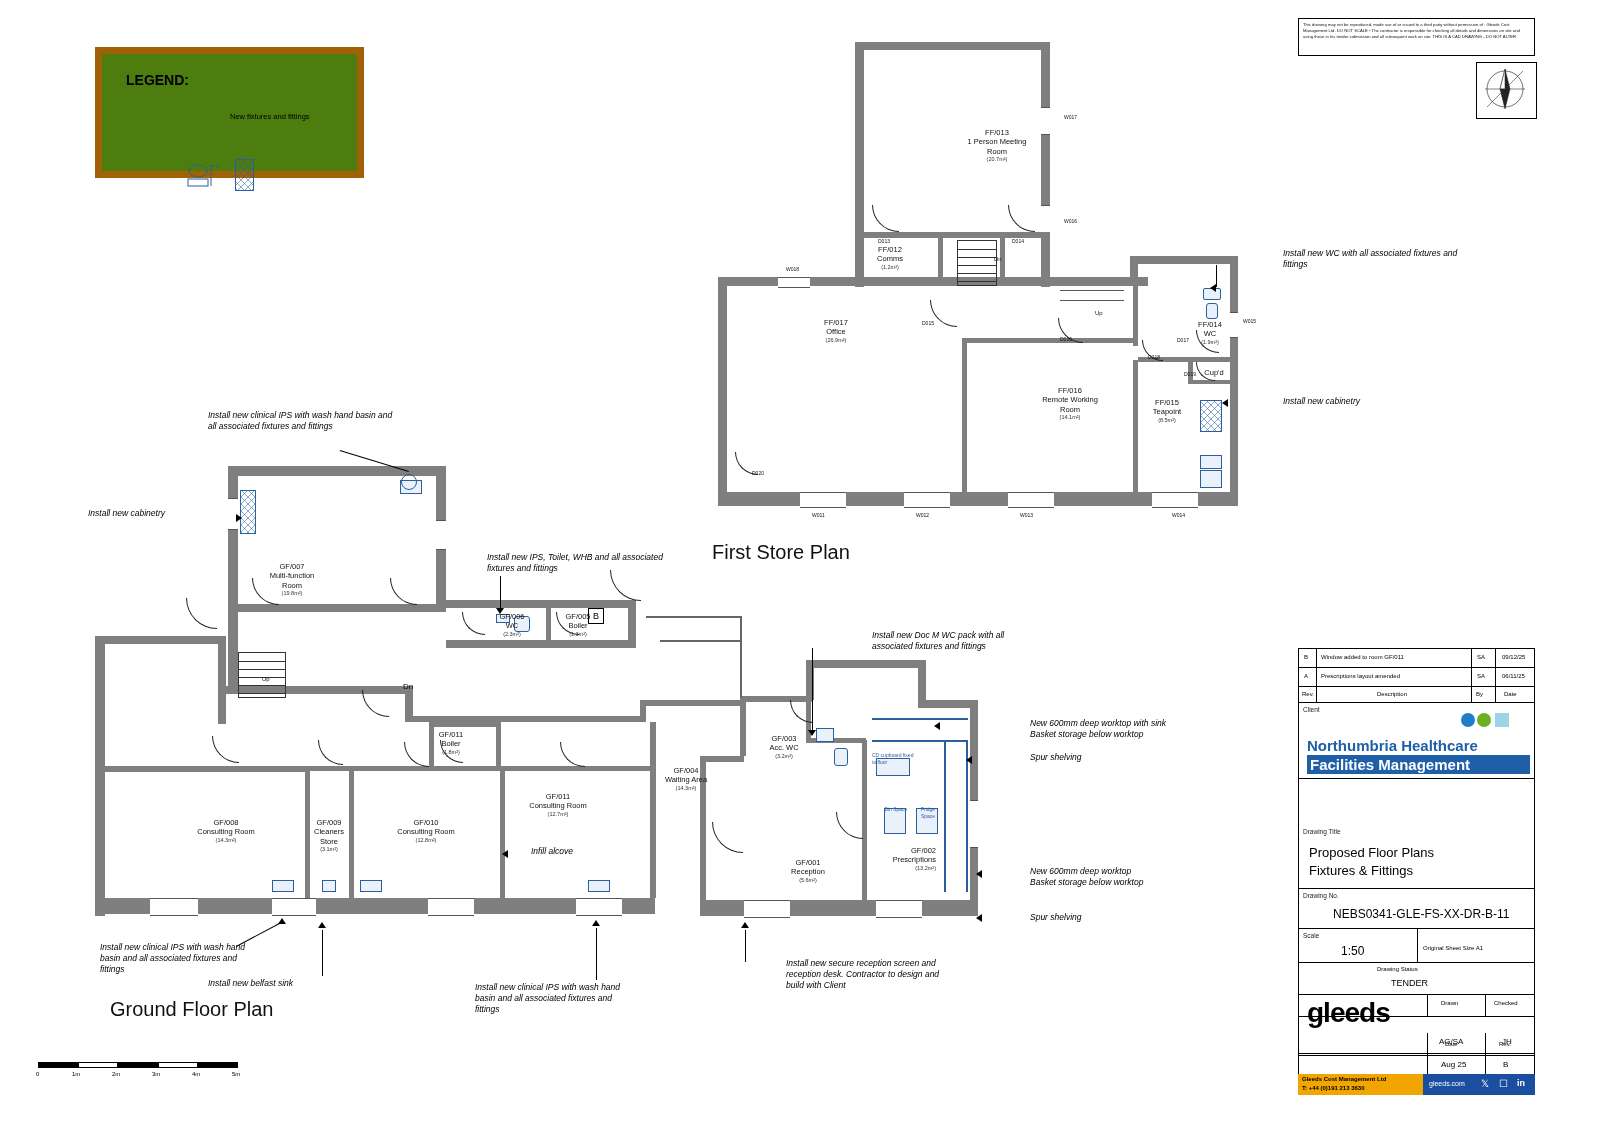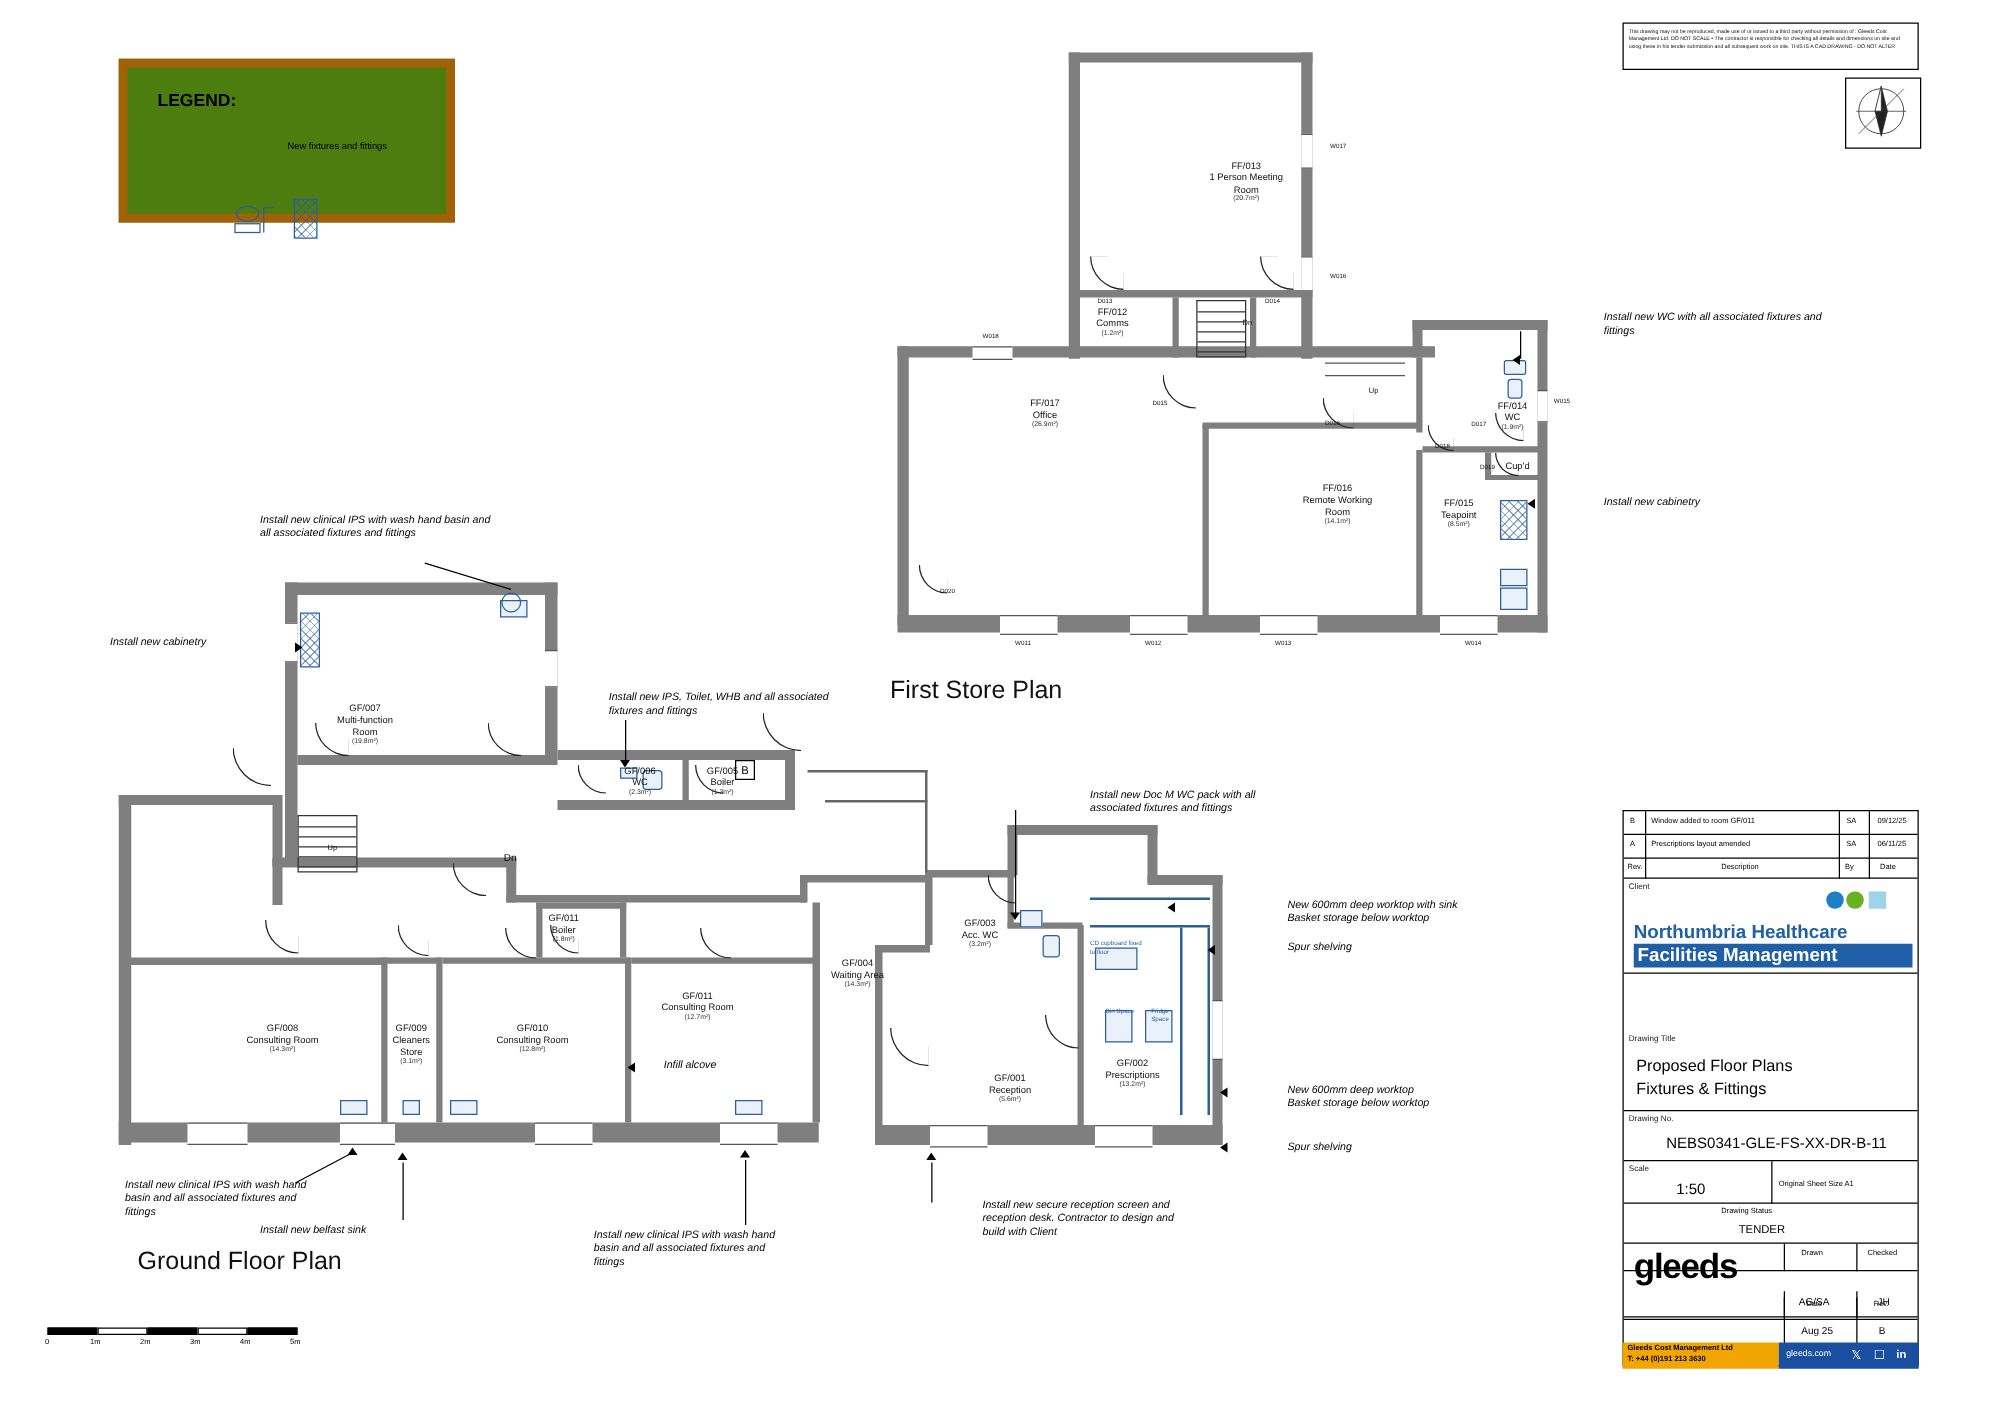--- a/index.html
+++ b/index.html
@@ -364,21 +364,21 @@
     <div class="rm" style="left:758px;top:734px;width:52px;">
       <div>GF/003</div>
       <div>Acc. WC</div>
       <div class="area">(3.2m²)</div>
     </div>
     <div class="rm" style="left:780px;top:858px;width:56px;">
       <div>GF/001</div>
       <div>Reception</div>
       <div class="area">(5.6m²)</div>
     </div>
-    <div class="rm" style="left:876px;top:846px;width:60px;">
+    <div class="rm" style="left:876px;top:846px;width:60px;text-align:right;">
       <div>GF/002</div>
       <div>Prescriptions</div>
       <div class="area">(13.2m²)</div>
     </div>
 
     <div class="note" style="left:208px;top:410px;width:186px;">Install new clinical IPS with wash hand basin and all associated fixtures and fittings</div>
     <div class="thin" style="left:340px;top:450px;width:72px;height:1px;transform:rotate(17deg);transform-origin:0 0;"></div>
     <div class="abs" style="left:401px;top:474px;width:14px;height:14px;border:1px solid #2b5f9e;border-radius:50%;"></div>
 
     <div class="note" style="left:88px;top:508px;width:120px;">Install new cabinetry</div>

